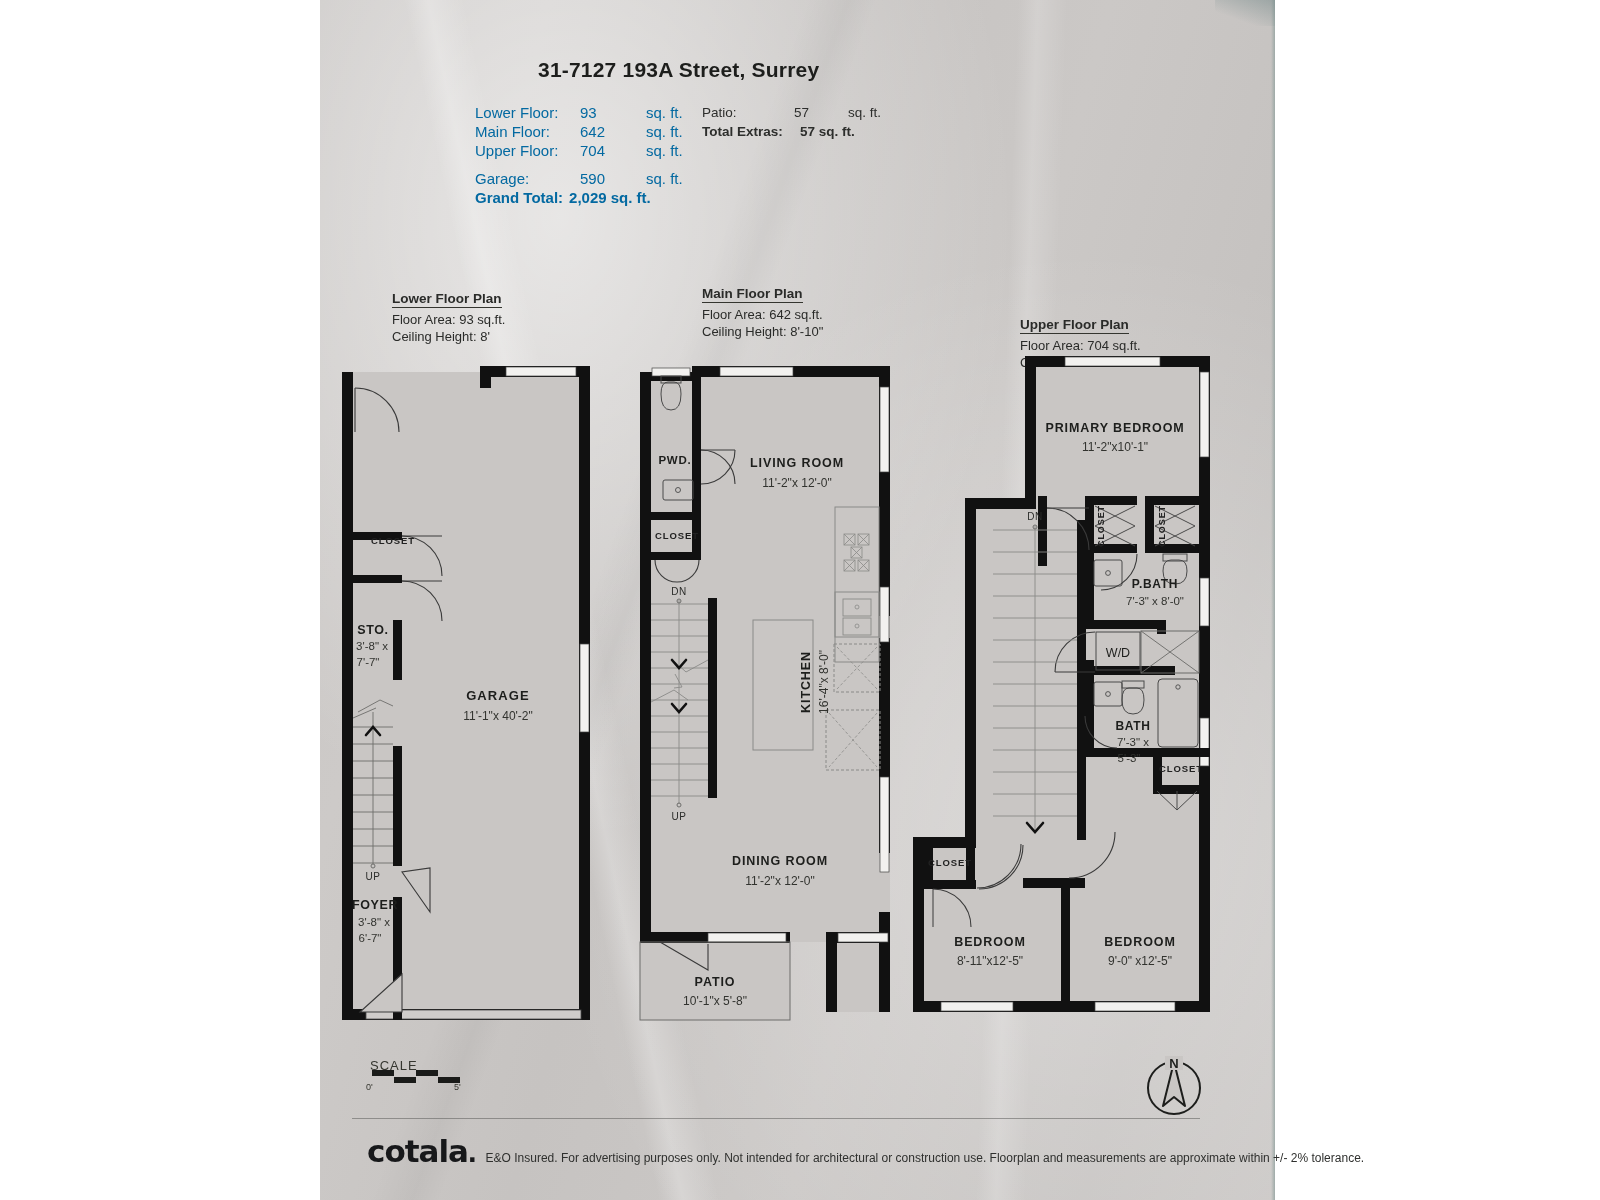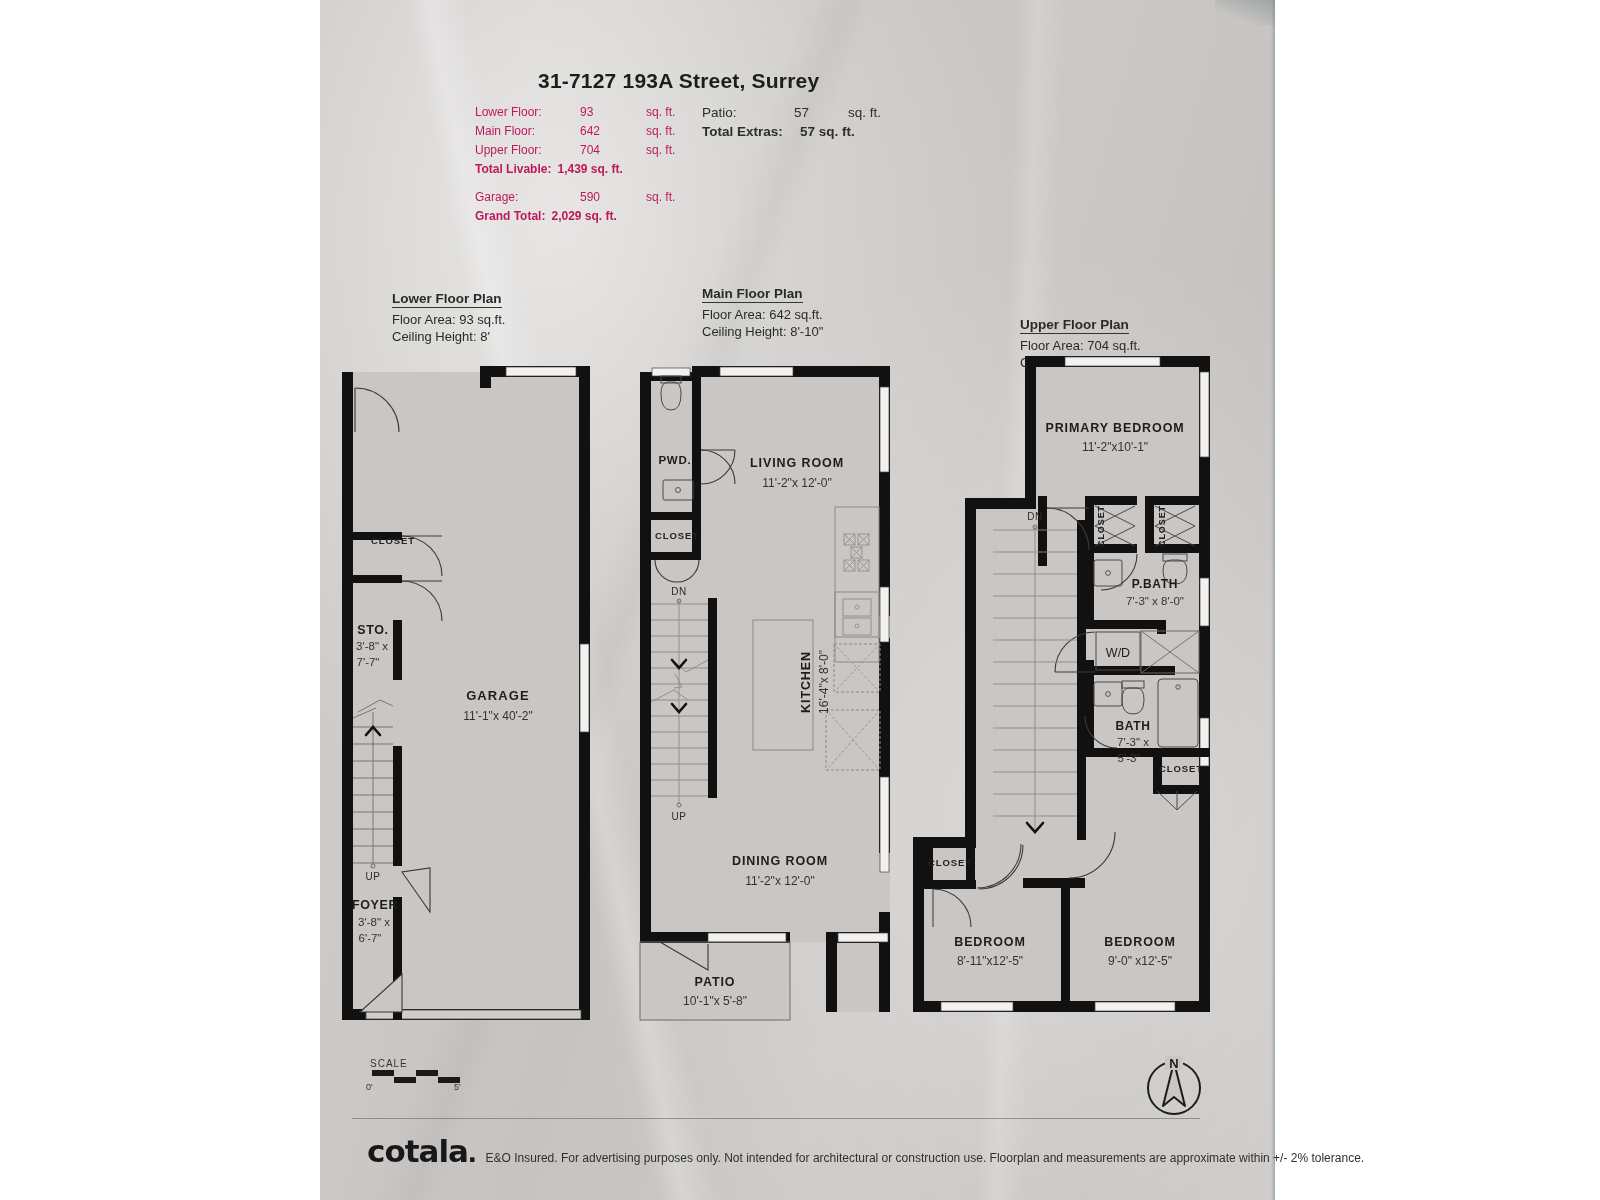--- a/index.html
+++ b/index.html
@@ -21,23 +21,23 @@
       linear-gradient(-70deg, rgba(0,0,0,0) 60%, rgba(0,0,0,.035) 62%, rgba(0,0,0,0) 65%),
       linear-gradient(92deg, rgba(255,255,255,0) 70%, rgba(255,255,255,.18) 72%, rgba(255,255,255,0) 75%);
     pointer-events:none;
   }
   #paper .edgeR{position:absolute;right:0;top:0;width:4px;height:100%;
      background:linear-gradient(90deg,rgba(150,160,158,.0),rgba(150,165,162,.85));}
   #paper .edgeTL{position:absolute;right:0;top:0;width:60px;height:26px;
      background:linear-gradient(200deg,rgba(120,140,140,.55),rgba(200,200,198,0) 70%);}
 
   
-  #title{position:absolute;left:538px;top:69px;font-size:21px;font-weight:bold;
+  #title{position:absolute;left:538px;top:58px;font-size:21px;font-weight:bold;
          letter-spacing:.2px;color:#1d1e1c;white-space:nowrap;}
-  #summary{position:absolute;left:475px;top:103px;width:420px;font-size:12px;color:#be185d;}
+  #summary{position:absolute;left:475px;top:103px;width:420px;font-size:15px;color:#0369a1;}
   .sumrow{display:flex;line-height:19px;white-space:nowrap;}
   .sumrow .lbl{width:105px;}
   .sumrow .val{width:62px;text-align:left;}
   .sumrow .unit{padding-left:4px;}
   .sumrow.bold{font-weight:bold;}
   .sumrow.bold .lbl{width:auto;padding-right:6px;}
   .sumrow.bold .val{width:auto;text-align:left;}
   #extras{position:absolute;left:702px;top:103px;font-size:13.5px;color:#2d2e2c;}
   #extras .sumrow .lbl{width:92px;}
   #extras .sumrow .val{width:50px;}
@@ -48,21 +48,21 @@
   .planhead .h{font-weight:bold;font-size:13.5px;border-bottom:1.5px solid #34352f;
                display:inline-block;padding-bottom:1px;margin-bottom:3px;}
   .planhead .l{line-height:17px;white-space:nowrap;}
 
   
   .plan{position:absolute;}
   .plan svg{display:block;}
 
   
   #scalewrap{position:absolute;left:358px;top:1054px;width:120px;height:60px;}
-  #scalewrap .sc{position:absolute;left:12px;top:4px;font-size:10px;letter-spacing:1px;color:#35362f;}
+  #scalewrap .sc{position:absolute;left:12px;top:4px;font-size:13px;letter-spacing:1px;color:#35362f;}
   #scalewrap .z{position:absolute;left:8px;top:28px;font-size:9px;color:#35362f;}
   #scalewrap .f{position:absolute;left:96px;top:28px;font-size:9px;color:#35362f;}
   #compass{position:absolute;left:1138px;top:1048px;width:72px;height:72px;}
   #footer{position:absolute;left:355px;top:1133px;display:flex;align-items:baseline;}
   #brand{font-size:31px;font-weight:bold;letter-spacing:-1px;color:#17181a;
          font-family:"DejaVu Sans",sans-serif;margin-left:12px;}
   #brandDot{font-size:31px;font-weight:bold;color:#17181a;}
   #disclaimer{font-size:12px;color:#2f302e;padding-left:9px;white-space:nowrap;}
   #hr{position:absolute;left:352px;top:1118px;width:848px;height:1px;background:#5c5d5b;opacity:.55;}
 </style>
@@ -84,24 +84,20 @@
   </div>
   <div class="sumrow">
     <span class="lbl">Main Floor:</span>
     <span class="val">642</span>
     <span class="unit">sq. ft.</span>
   </div>
   <div class="sumrow">
     <span class="lbl">Upper Floor:</span>
     <span class="val">704</span>
     <span class="unit">sq. ft.</span>
-  </div>
-  <div class="sumrow bold">
-    <span class="lbl">Total Livable:</span>
-    <span class="val">1,439 sq. ft.</span>
   </div>
   <div class="gap"></div>
   <div class="sumrow">
     <span class="lbl">Garage:</span>
     <span class="val">590</span>
     <span class="unit">sq. ft.</span>
   </div>
   <div class="sumrow bold">
     <span class="lbl">Grand Total:</span>
     <span class="val">2,029 sq. ft.</span>

